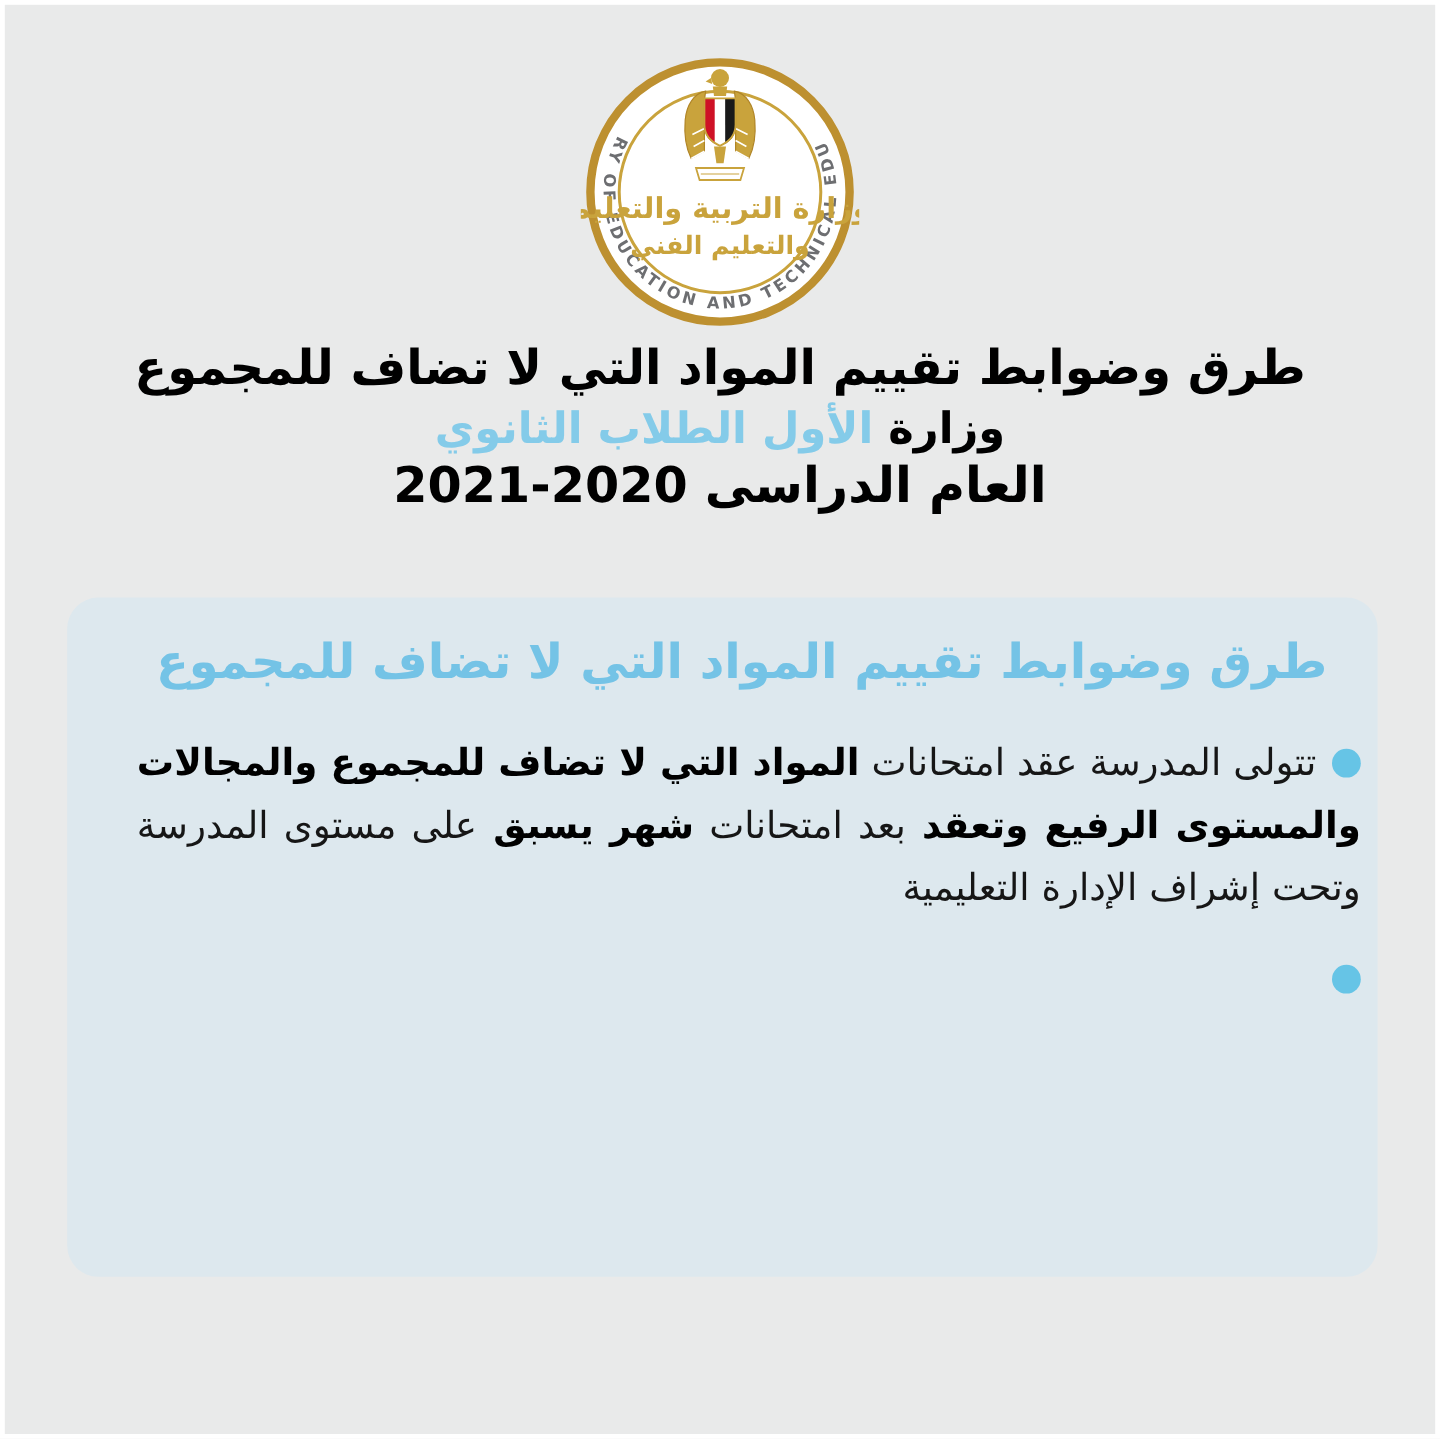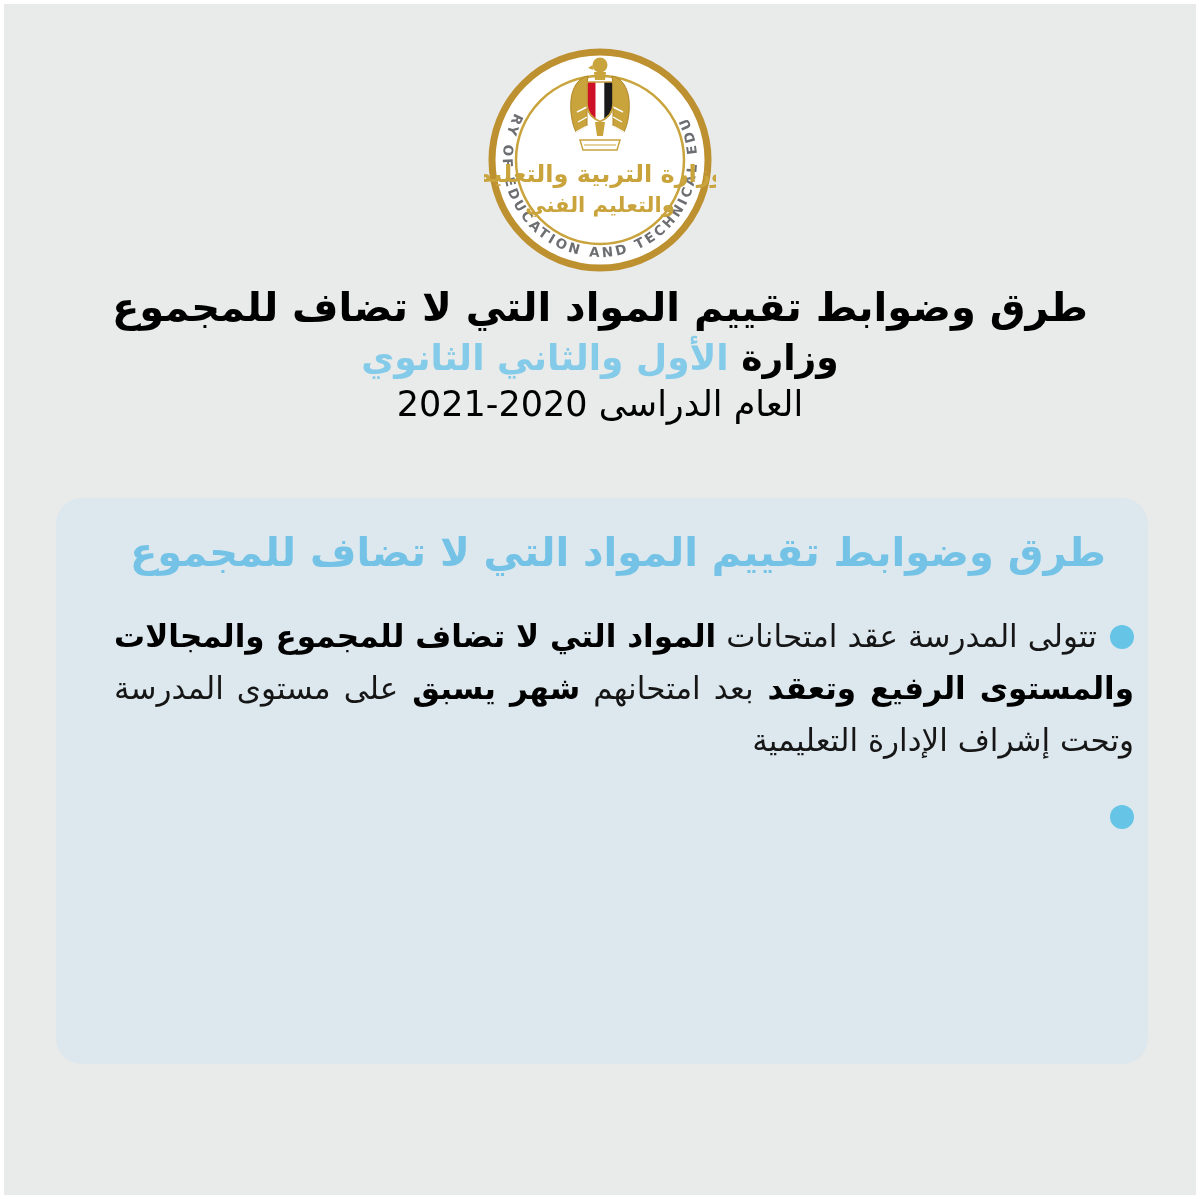--- a/index.html
+++ b/index.html
@@ -41,23 +41,23 @@
   }
   .sub-title{
     font-size:36px;
     line-height:44px;
     font-weight:bold;
     margin-top:6px;
     color:var(--text-black);
   }
   .sub-title .hl{color:var(--subtitle-blue);}
   .year-line{
-    font-size:35px;
+    font-size:41px;
     line-height:40px;
-    font-weight:normal;
+    font-weight:bold;
     margin-top:4px;
     color:var(--text-black);
   }
   .card{
     margin:74px 48px 0 52px;
     min-height:566px;
     background:var(--card-bg);
     border-radius:26px;
     padding:26px 14px 40px 58px;
   }
@@ -129,24 +129,24 @@
       <path d="M 100 101 L 132 101" stroke="#c9a33c" stroke-width="1" fill="none"></path>
     </g>
 
     <text x="116" y="138" text-anchor="middle" font-size="24" font-weight="bold" fill="#c9a33c" font-family="DejaVu Sans, Liberation Sans, sans-serif">وزارة التربية والتعليم</text>
     <text x="116" y="168" text-anchor="middle" font-size="21" font-weight="bold" fill="#c9a33c" font-family="DejaVu Sans, Liberation Sans, sans-serif">والتعليم الفني</text>
   </svg>
 </div>
 
 <div class="title-block">
   <div class="main-title">طرق وضوابط تقييم المواد التي لا تضاف للمجموع</div>
-  <div class="sub-title"><span>وزارة </span><span class="hl">الأول والثاني الثانوي</span></div>
+  <div class="sub-title"><span>وزارة </span><span class="hl">الأول الطلاب الثانوي</span></div>
   <div class="year-line">العام الدراسى 2020-2021</div>
 </div>
 
 <div class="card">
   <div class="card-heading">طرق وضوابط تقييم المواد التي لا تضاف للمجموع</div>
 
-  <p class="bullet"><span class="dot"></span><span><span>تتولى المدرسة عقد امتحانات </span><span class="b">المواد التي لا تضاف للمجموع والمجالات والمستوى الرفيع وتعقد </span><span>بعد امتحانهم </span><span class="b">شهر يسبق </span><span>على مستوى المدرسة وتحت إشراف الإدارة التعليمية</span></span></p>
+  <p class="bullet"><span class="dot"></span><span><span>تتولى المدرسة عقد امتحانات </span><span class="b">المواد التي لا تضاف للمجموع والمجالات والمستوى الرفيع وتعقد </span><span>بعد امتحانات </span><span class="b">شهر يسبق </span><span>على مستوى المدرسة وتحت إشراف الإدارة التعليمية</span></span></p>
 
   <p class="bullet"><span class="dot"></span></p>
 
 </div>
 
 </body></html>

